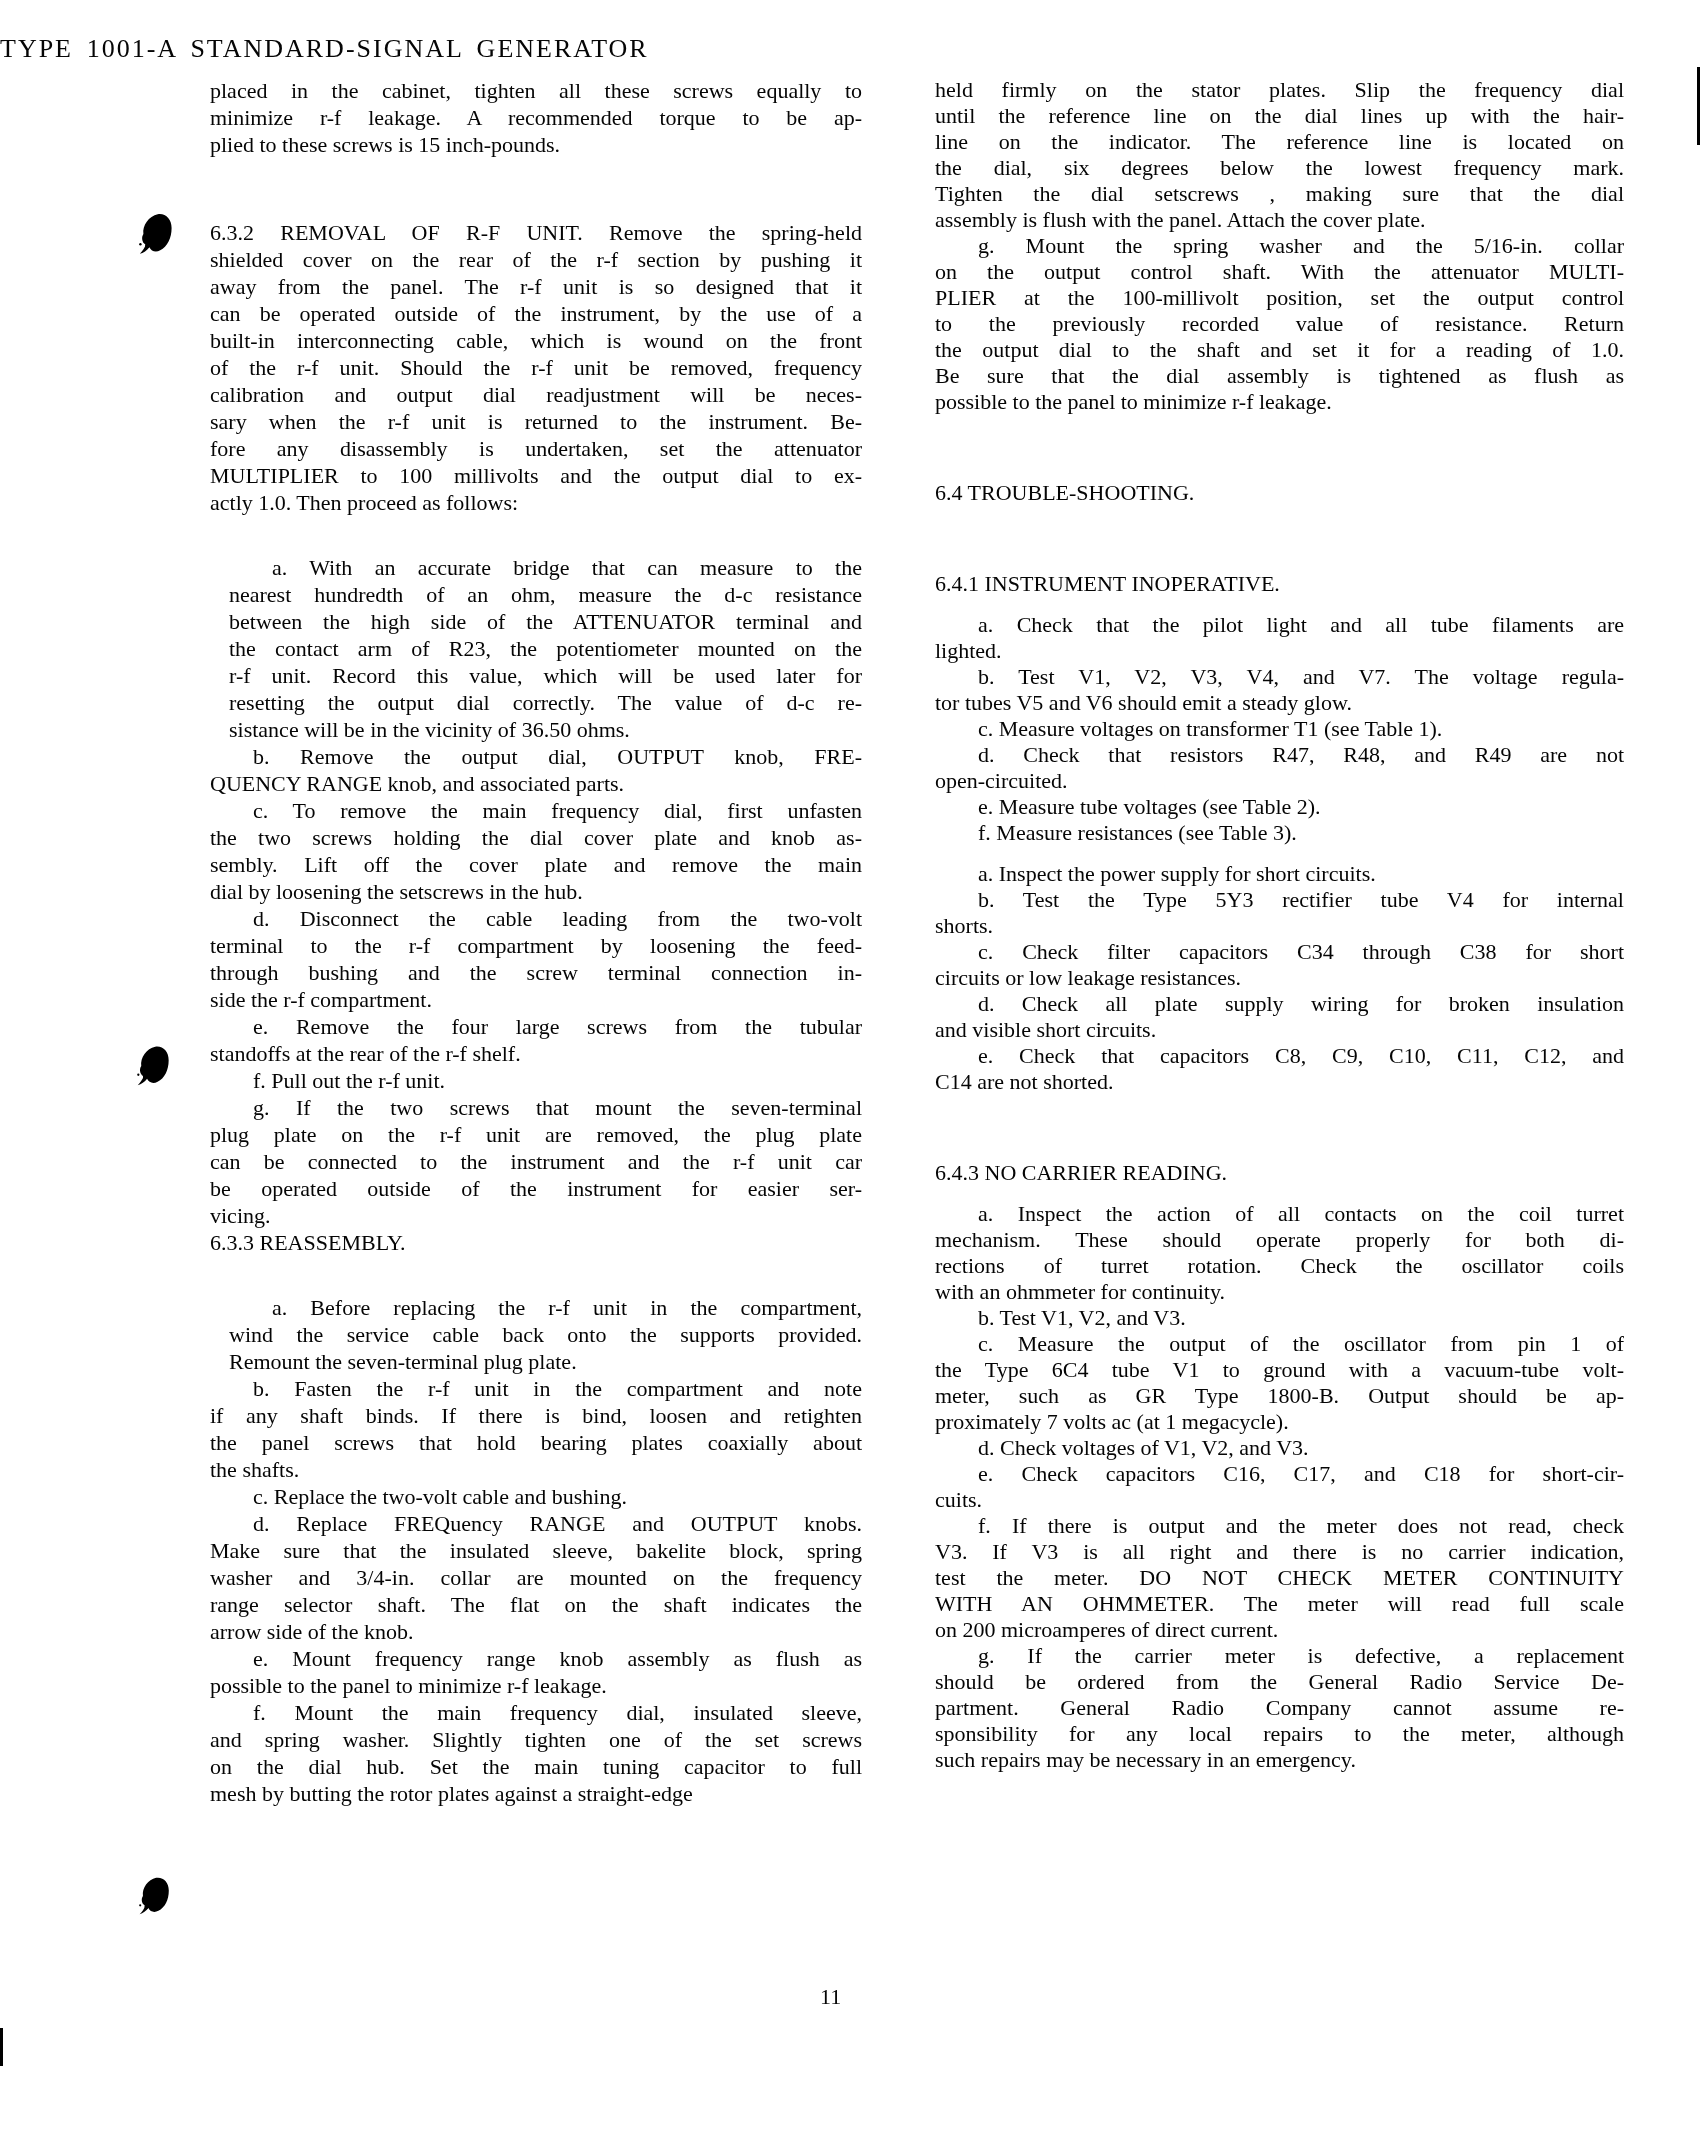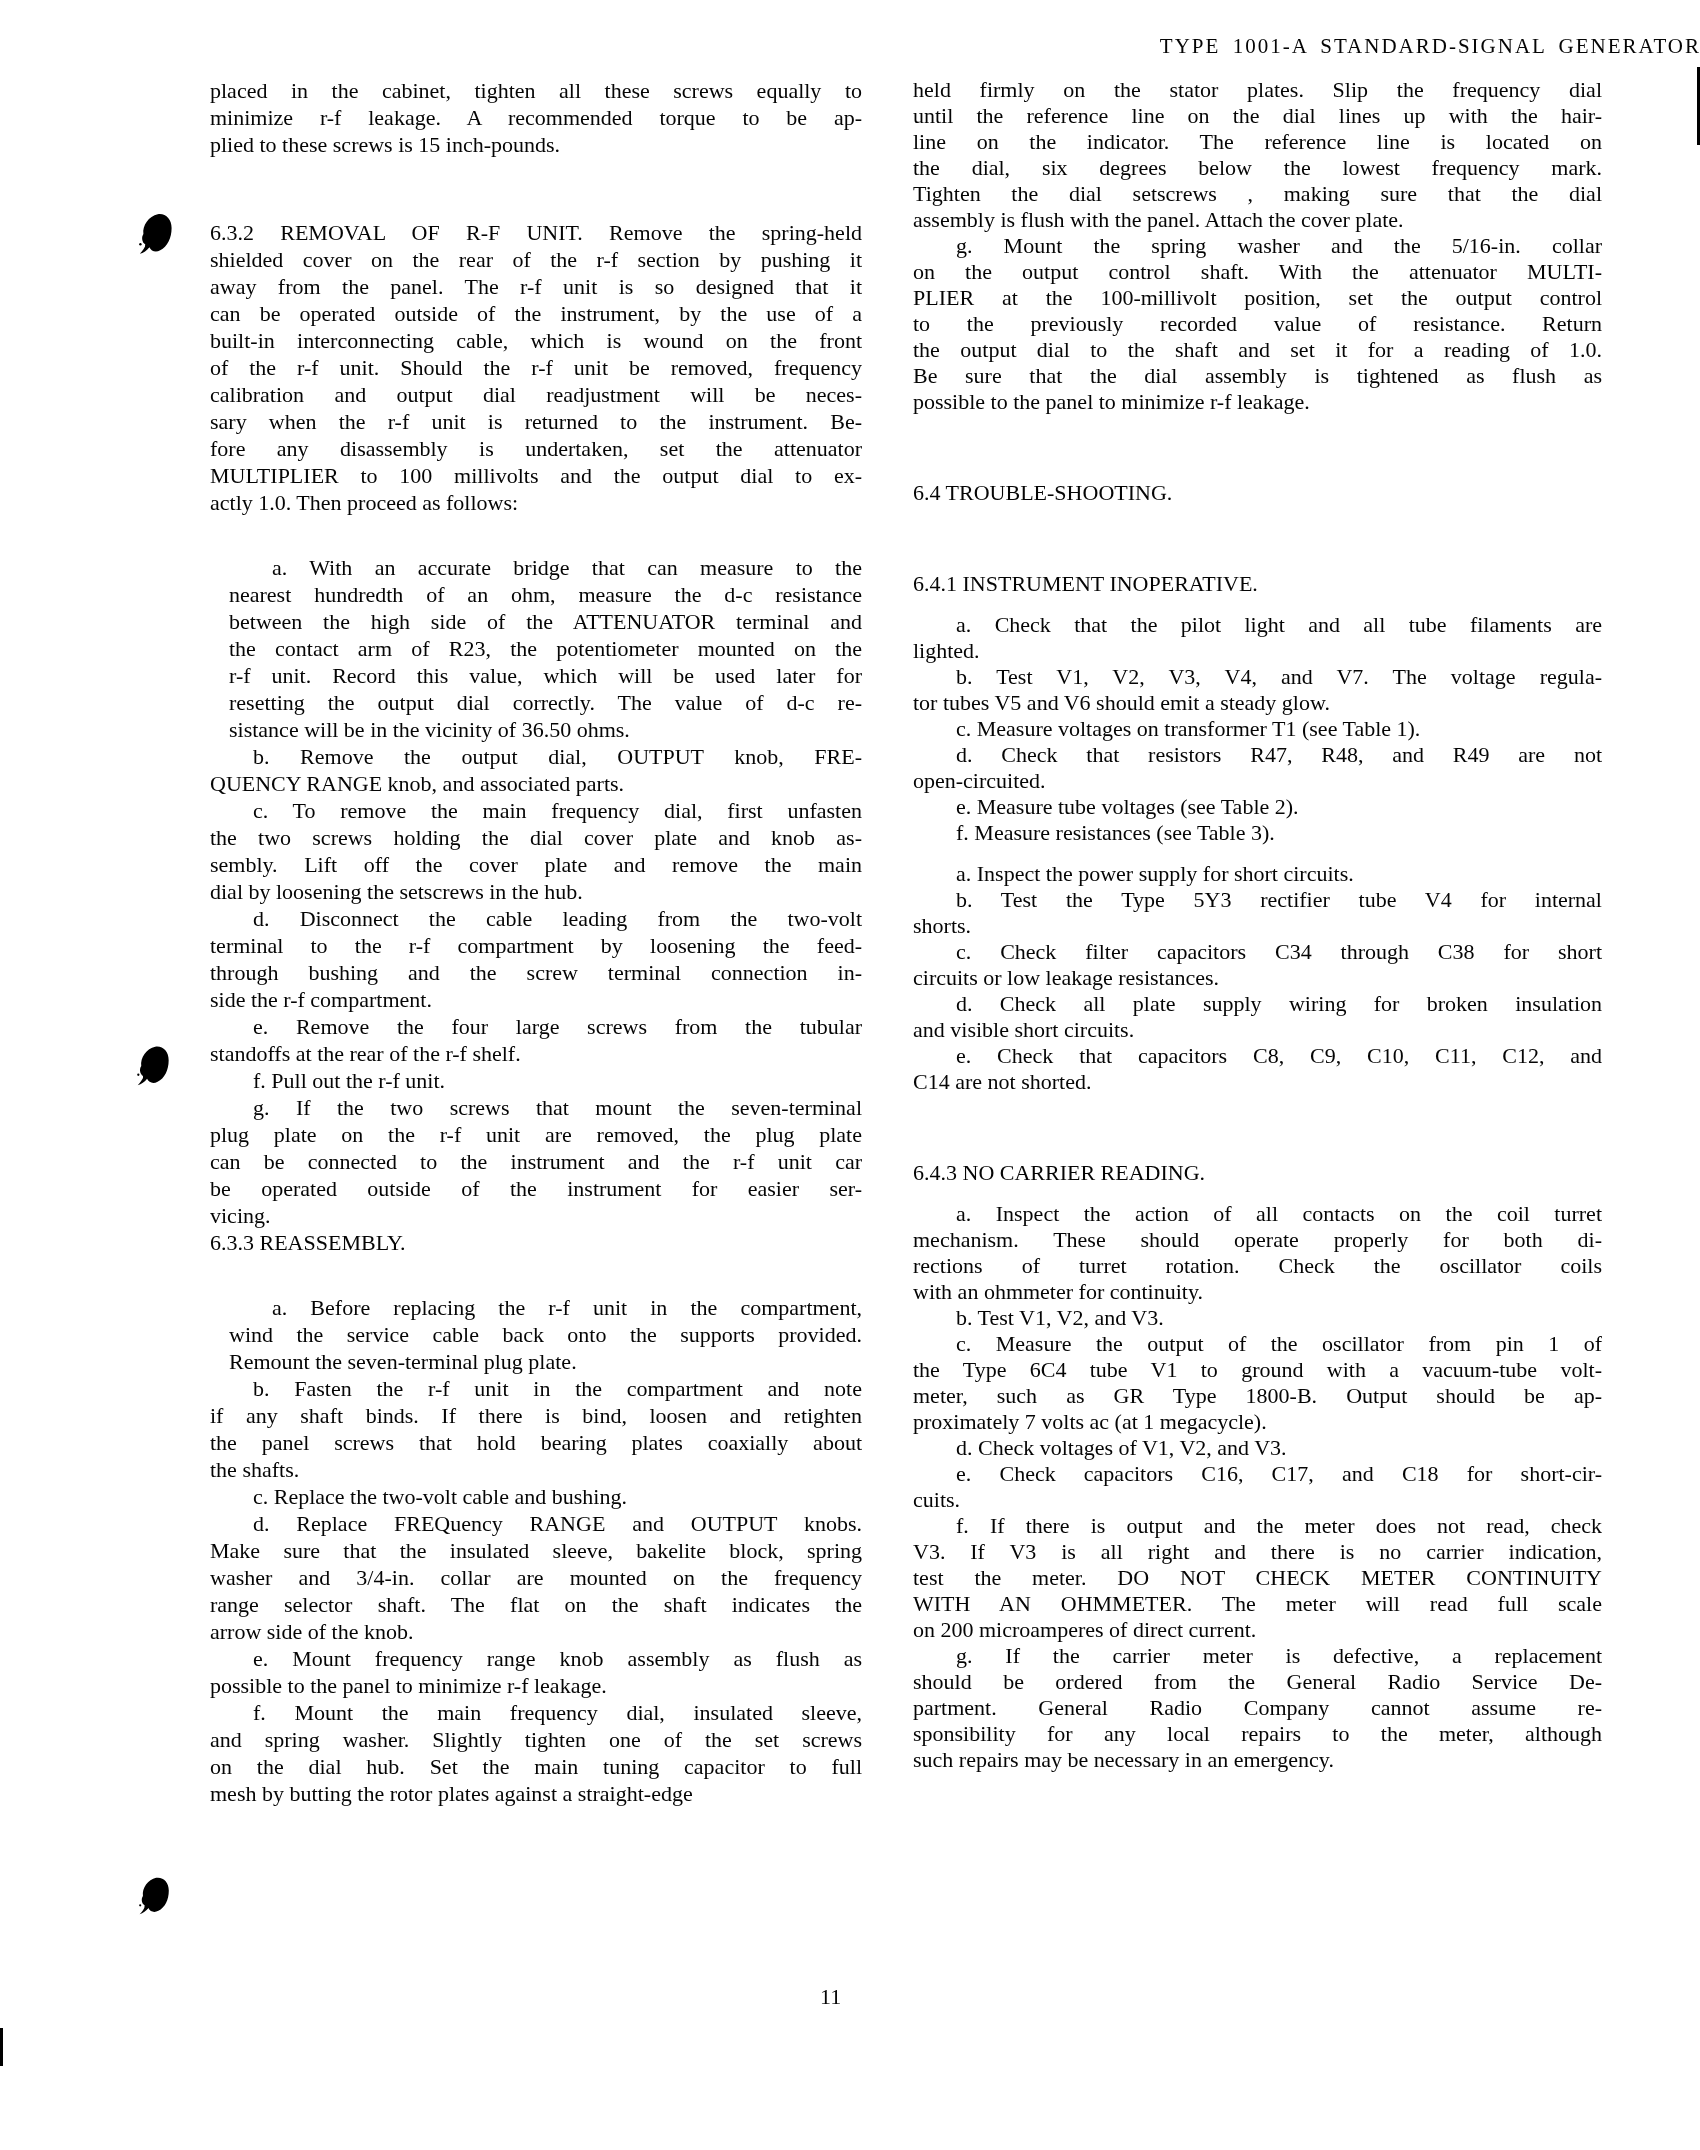--- a/index.html
+++ b/index.html
@@ -3,27 +3,26 @@
 <meta charset="utf-8">
 <style>
   * { margin:0; padding:0; box-sizing:border-box; }
   html,body { background:#ffffff; }
   body {
     width:1701px; height:2151px; position:relative;
     font-family:"Liberation Serif", serif; color:#050505; overflow:hidden;
   }
   .header {
     position:absolute; top:34px; left:0; width:1701px;
-    text-align:right; font-size:21px; letter-spacing:2px; word-spacing:5.2px;
+    text-align:left; font-size:26px; letter-spacing:2px; word-spacing:5.2px;
     white-space:nowrap;
-    padding-left:14px;
   }
   .columns {
     position:absolute; top:77px; left:210px;
-    display:flex; gap:51px;justify-content:center;
+    display:flex; gap:73px;justify-content:center;
   }
   .column.left  { width:652px; }
   .column.right { width:689px; }
   .line {
     font-size:22px; line-height:27px; height:27px;
     text-align:justify; text-align-last:justify;
     overflow:hidden; white-space:nowrap0;
   }
   .right .line { line-height:26px; height:26px; }
   .line.last, .line.single { text-align-last:left; }

